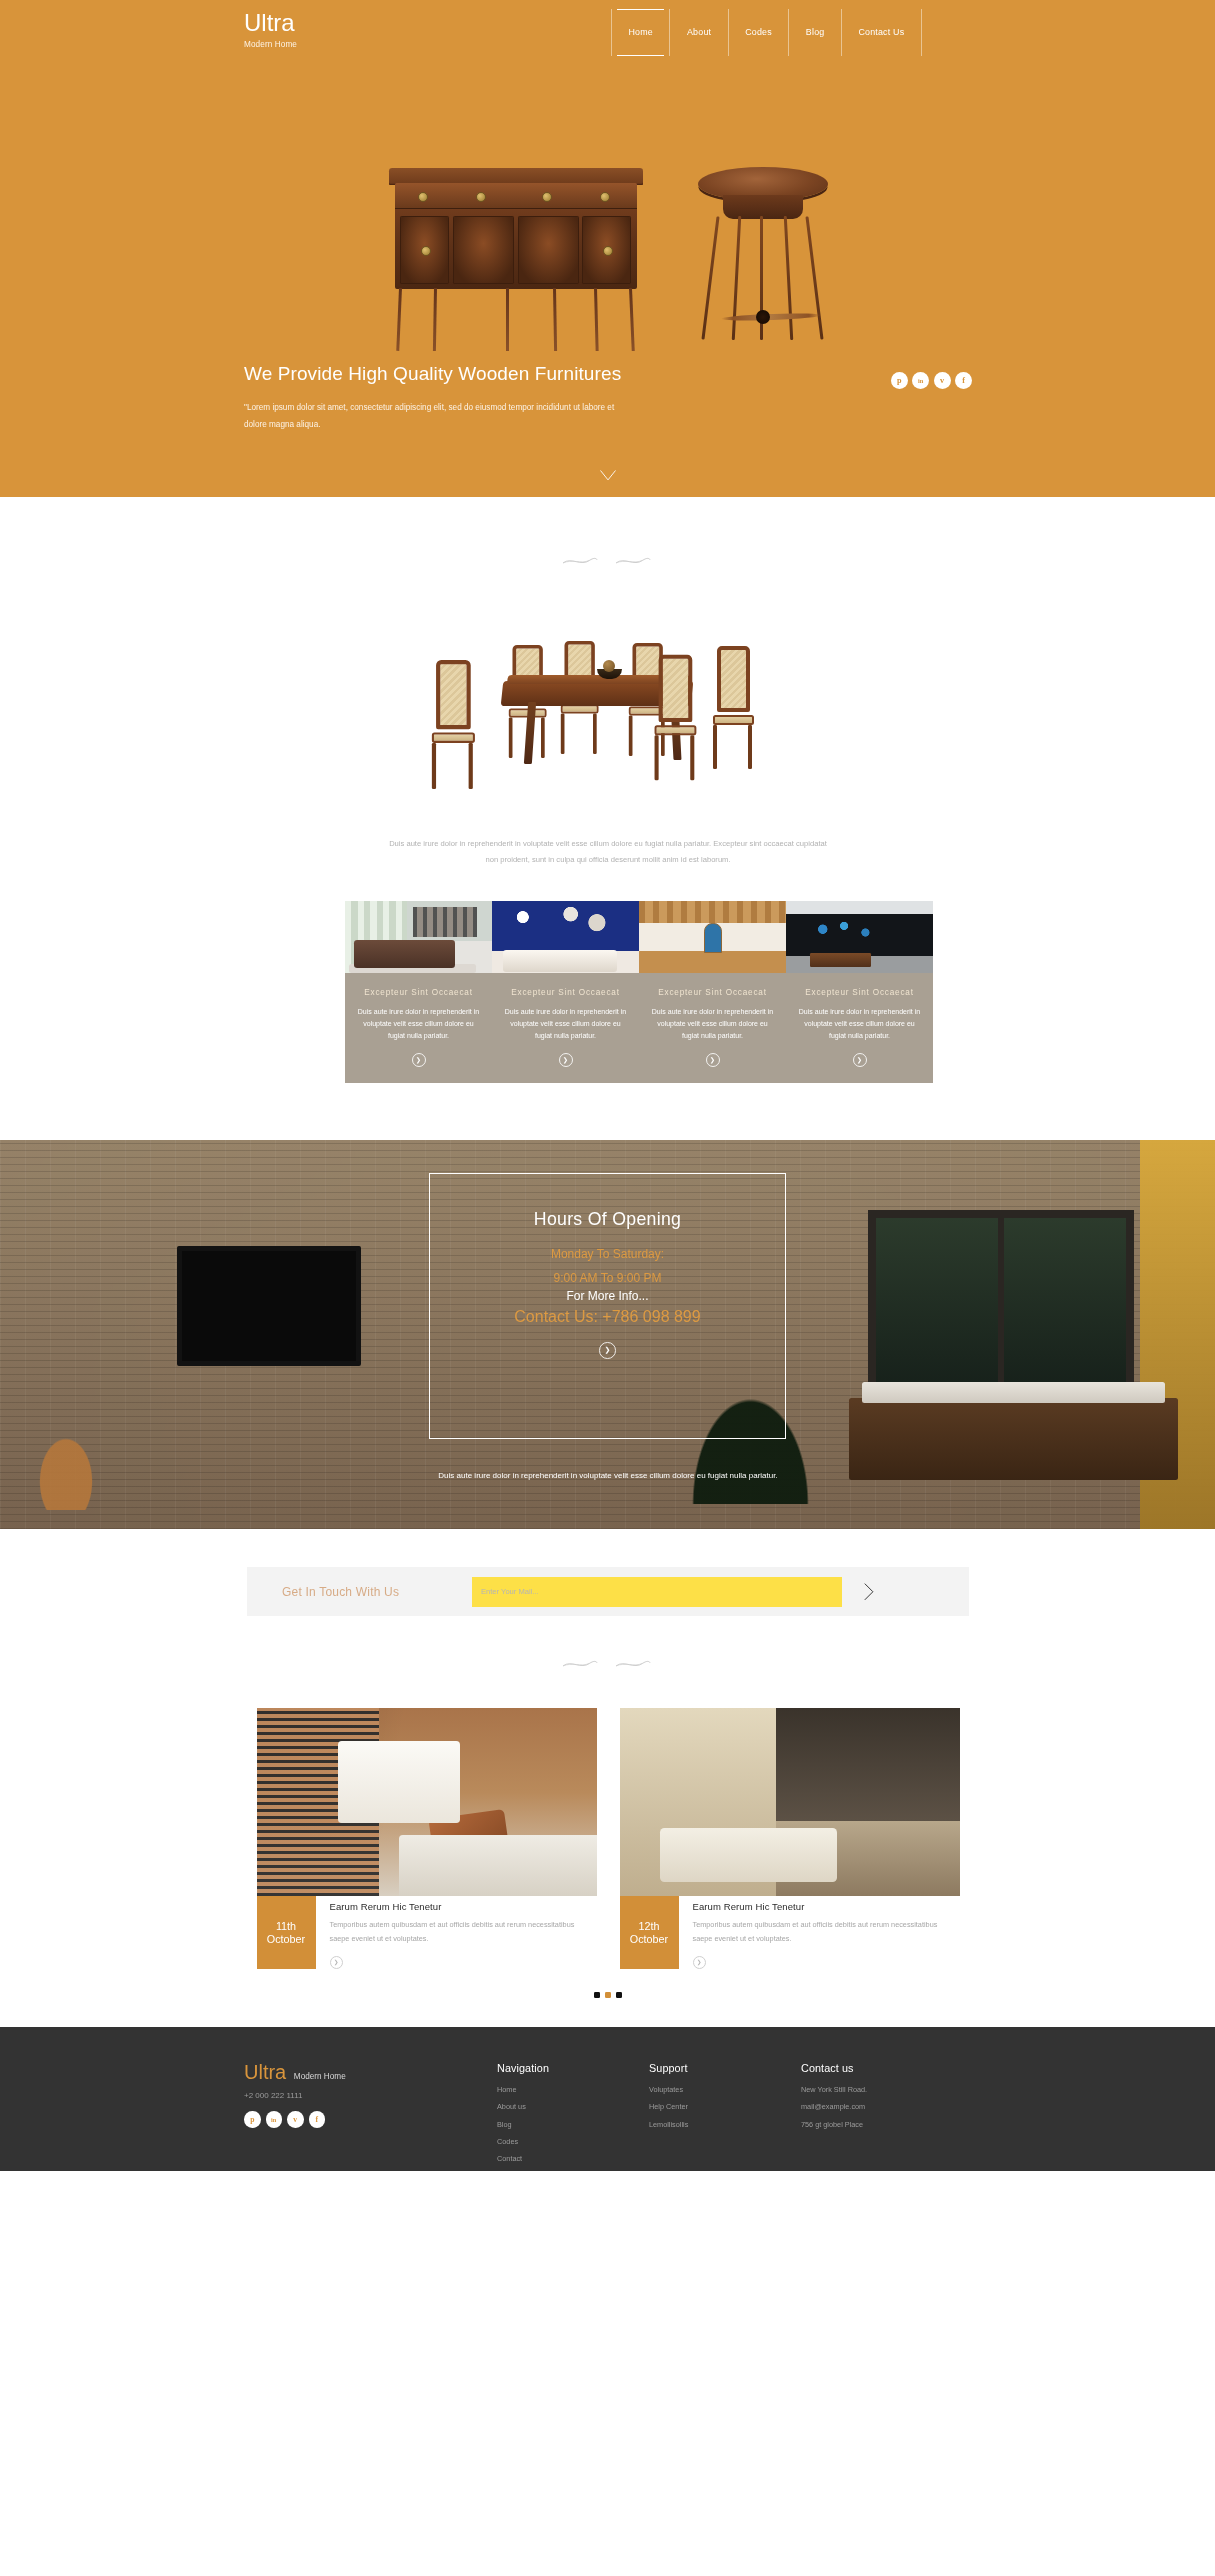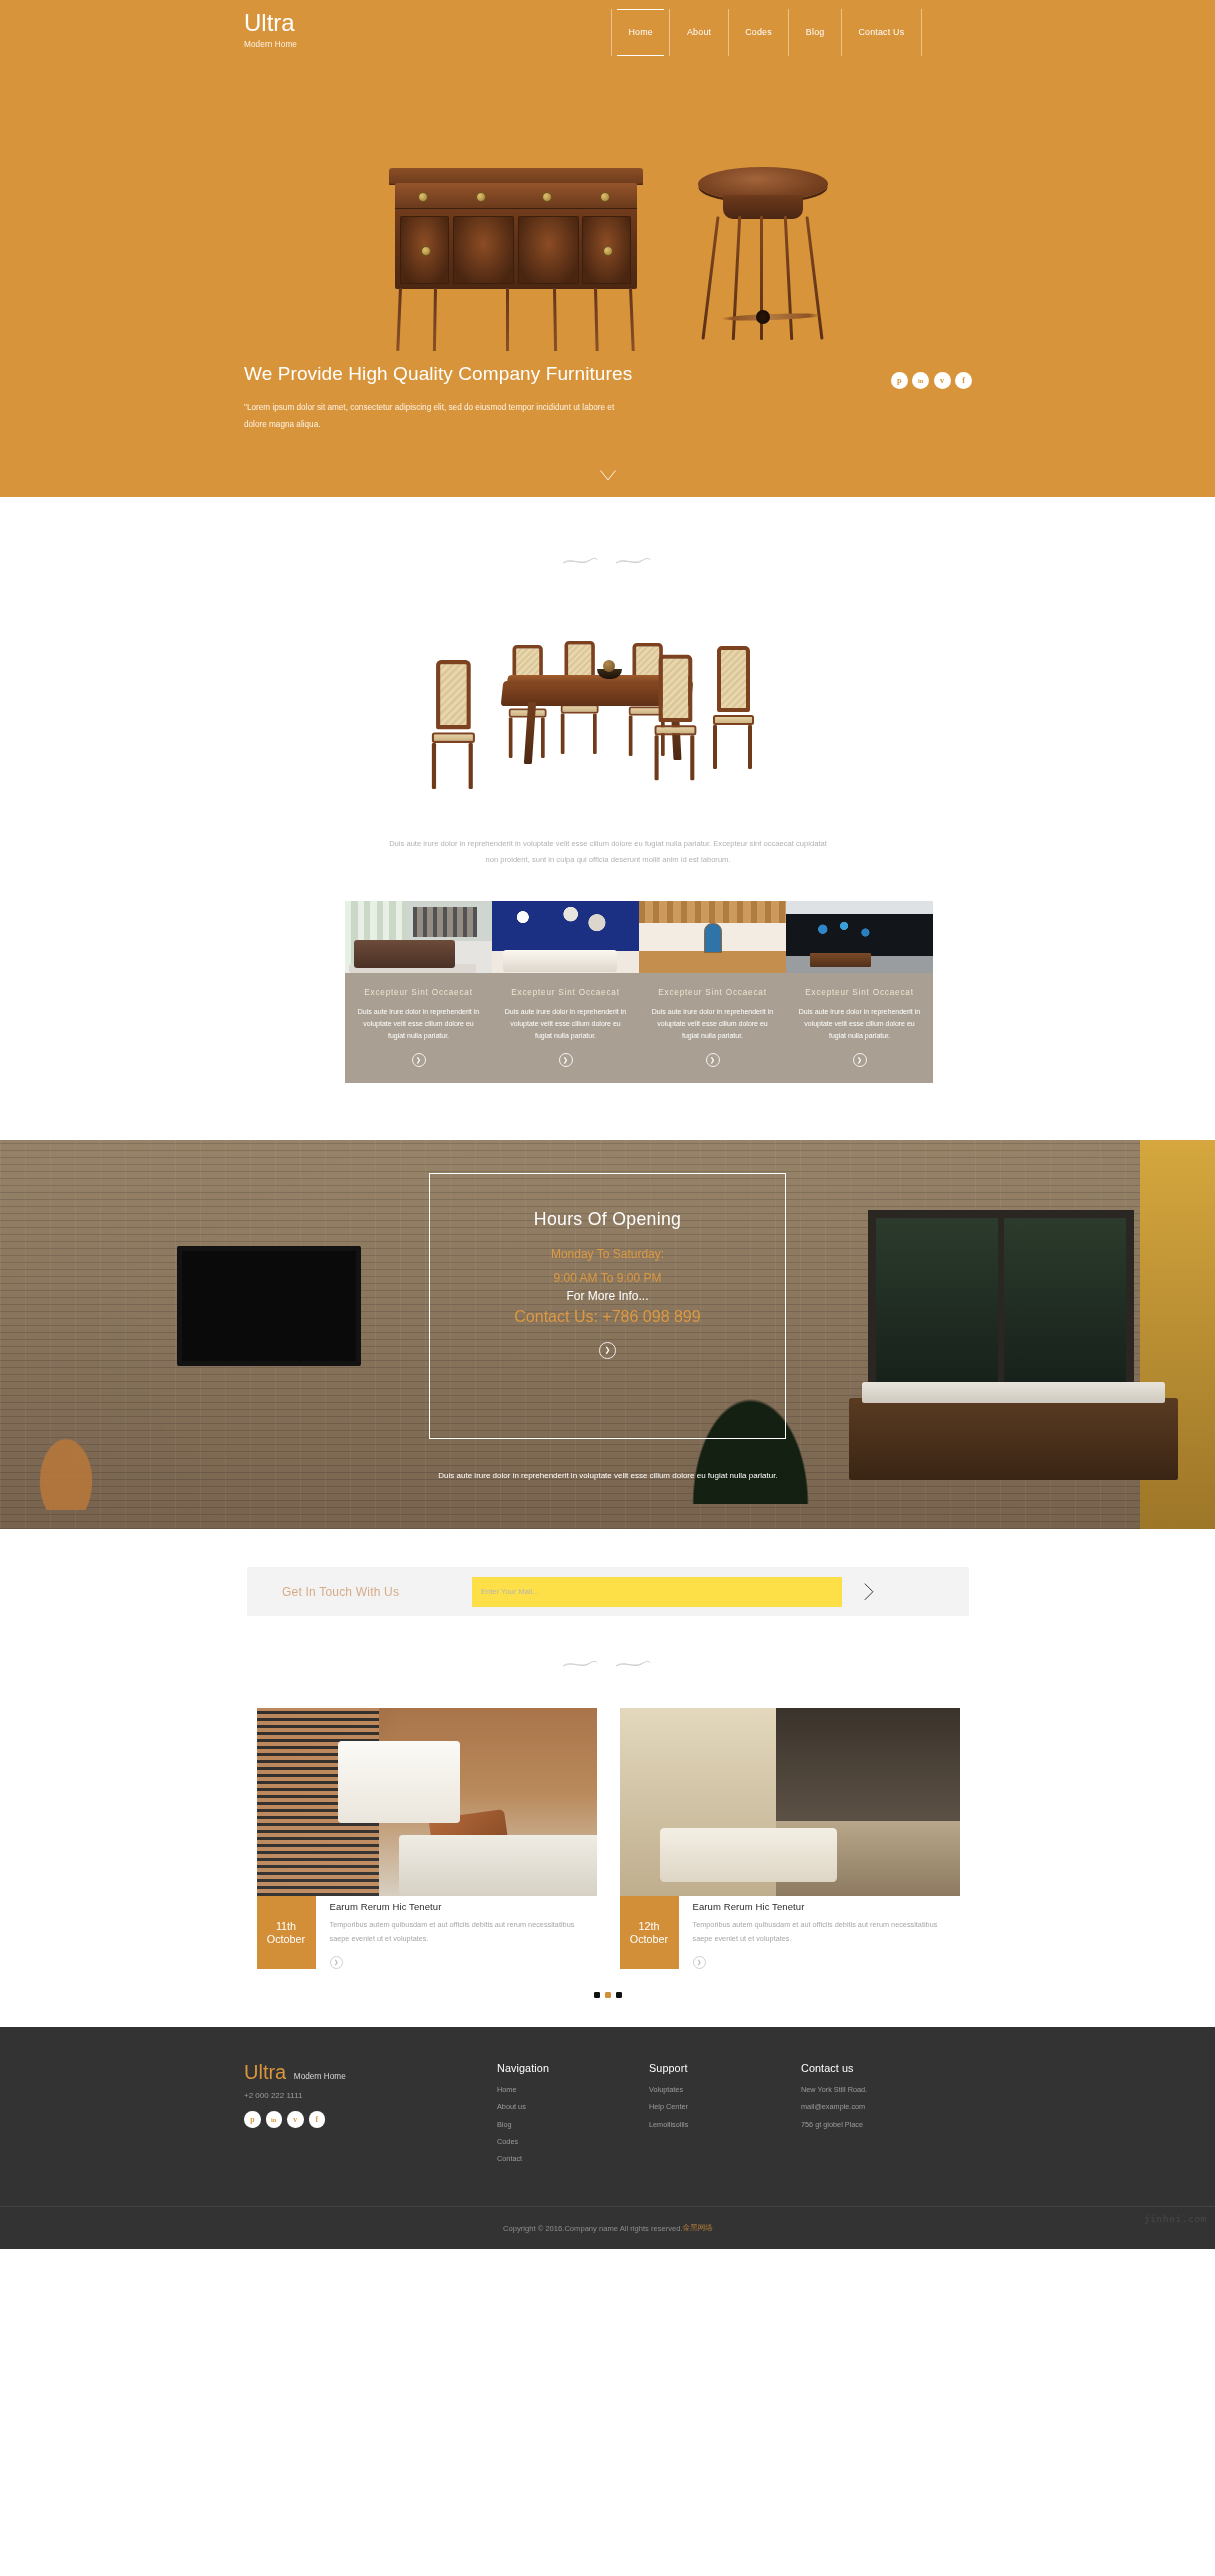--- a/index.html
+++ b/index.html
@@ -635,21 +635,21 @@
           <span class="st-leg" style="left:62px;  transform:rotate(0deg);"></span>
           <span class="st-leg" style="left:89px; transform:rotate(-3deg);"></span>
           <span class="st-leg" style="left:115px; transform:rotate(-7deg);"></span>
           <span class="st-stretcher"></span>
           <span class="st-hub"></span>
         </div>
       </div>
     </div>
 
     <div class="hero-copy">
-      <h1 class="hero-title">We Provide High Quality Company Furnitures</h1>
+      <h1 class="hero-title">We Provide High Quality Wooden Furnitures</h1>
       <p class="hero-sub">"Lorem ipsum dolor sit amet, consectetur adipiscing elit, sed do eiusmod tempor incididunt ut labore et dolore magna aliqua.</p>
     </div>
 
     <div class="hero-social">
       <span class="soc">р</span>
       <span class="soc" style="font-size:6.3px;">in</span>
       <span class="soc">v</span>
       <span class="soc">f</span>
     </div>
 
@@ -907,21 +907,16 @@
         <div class="f-head">Contact us</div>
         <div class="f-list">
           <div class="f-li static">New York Still Road.</div>
           <div class="f-li">mail@example.com</div>
           <div class="f-li static">756 gt globel Place</div>
         </div>
       </div>
 
     </div>
 
-    <div class="copyright">
-      <span>Copyright © 2016.Company name All rights reserved.</span>
-        <span class="cn">金黑网络</span>
-      <span class="watermark">jinhei.com</span>
-    </div>
   </footer>
 
 </div>
 
 
 </body></html>

